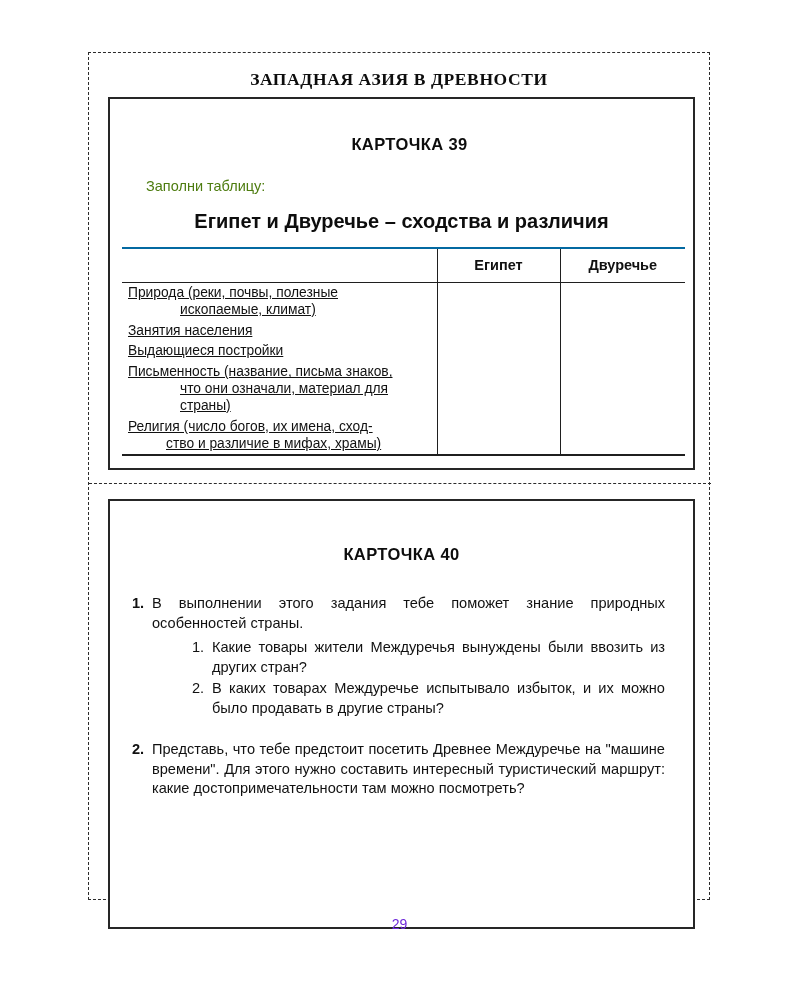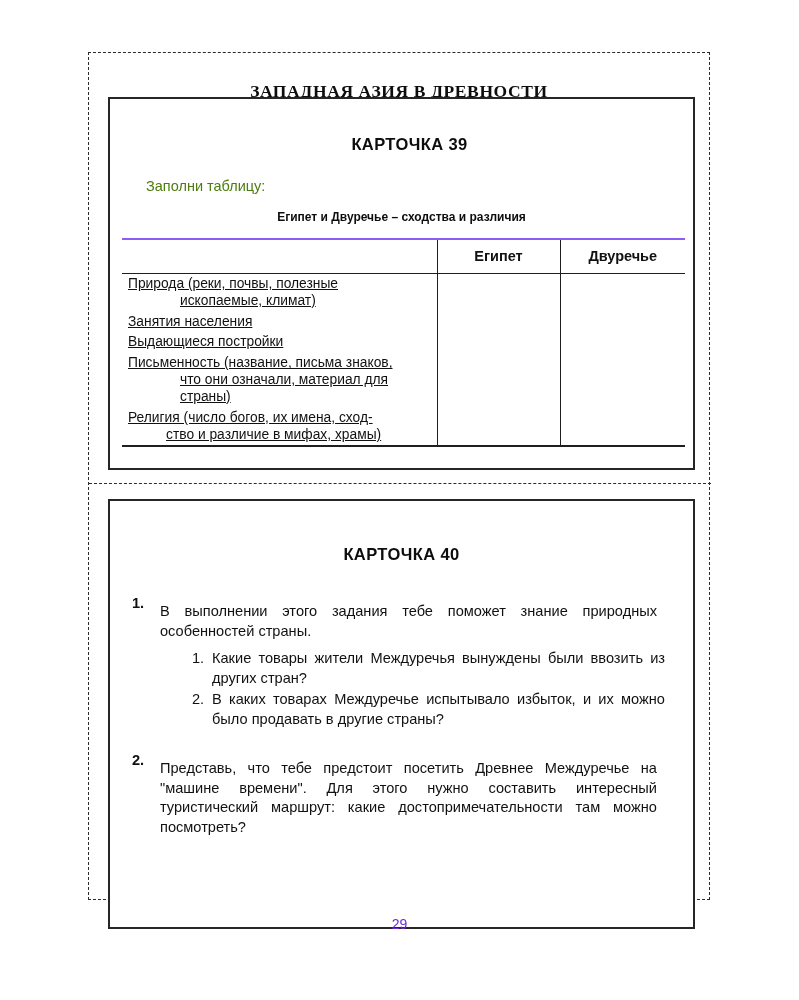--- a/index.html
+++ b/index.html
@@ -25,21 +25,21 @@
     width: 622px;
     height: 848px;
     border: 1.5px dashed #2b2b2b;
     box-sizing: border-box;
   }
 
   
   .banner-title {
     position: absolute;
     left: 0;
-    top: 28px;
+    top: 16px;
     width: 100%;
     text-align: center;
     font-family: "Liberation Serif", "DejaVu Serif", serif;
     font-weight: bold;
     font-size: 17.5px;
     letter-spacing: 0.6px;
     color: #0d0d0d;
   }
 
   
@@ -84,38 +84,38 @@
   .instruction {
     margin: 24px 0 0 36px;
     font-size: 14.5px;
     color: #4d7c0f;
   }
 
   .table-caption {
     margin: 16px 0 0 0;
     text-align: center;
     font-weight: bold;
-    font-size: 12px;
+    font-size: 20px;
     color: #0d0d0d;
   }
 
   
   .cmp-table {
     margin: 14px 0 0 12px;
     width: 563px;
     border-collapse: collapse;
     font-size: 13.8px;
     table-layout: fixed;
   }
   .cmp-table col.c-label  { width: 315px; }
   .cmp-table col.c-egypt  { width: 123px; }
   .cmp-table col.c-meso   { width: 125px; }
 
   .cmp-table thead th {
-    border-top: 2px solid #8b5cf6;
+    border-top: 2px solid #0369a1;
     border-bottom: 1.6px solid #1f1f1f;
     padding: 5px 4px 6px 4px;
     font-weight: bold;
     font-size: 14.5px;
     text-align: center;
     height: 22px;
   }
   .cmp-table thead th.h-blank {
     text-align: left;
     border-left: none;
@@ -163,21 +163,21 @@
     font-weight: bold;
     flex: 0 0 20px;
     text-align: left;
   }
   .task-body {
     flex: 1 1 auto;
     text-align: justify;
     text-justify: inter-word;
   }
   .task-body > .para {
-    margin: 8px;
+    margin: 0;
     text-align: justify;
   }
 
   .subtask-list {
     margin: 5px 0 0 0;
     padding-left: 40px;
   }
   .subtask {
     display: flex;
     align-items: flex-start;

